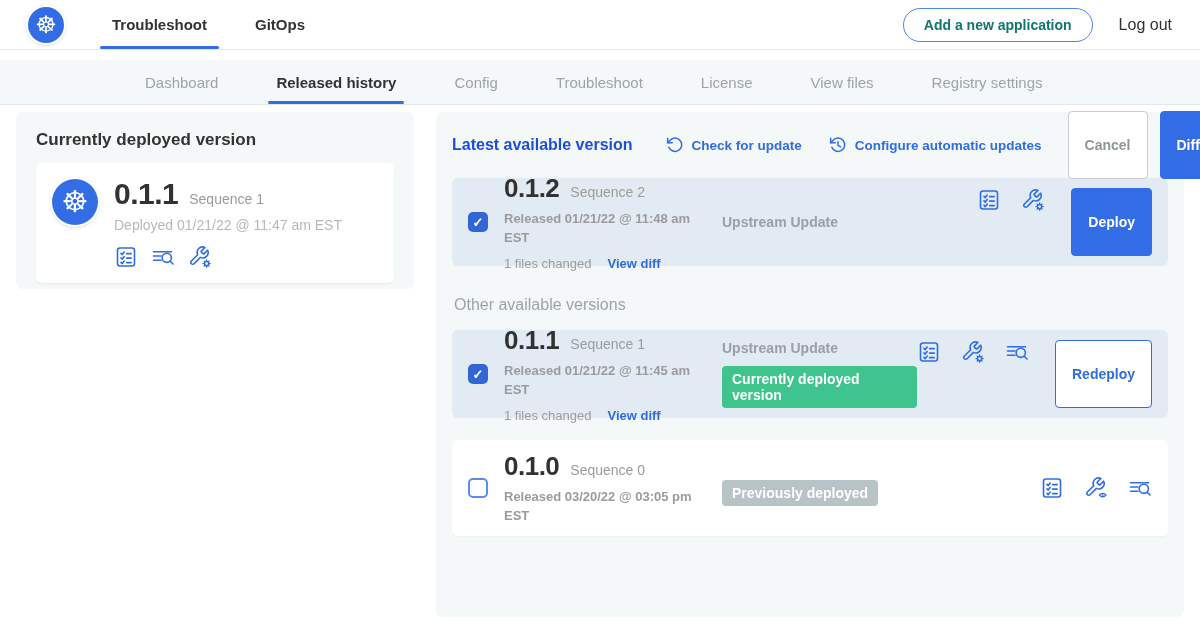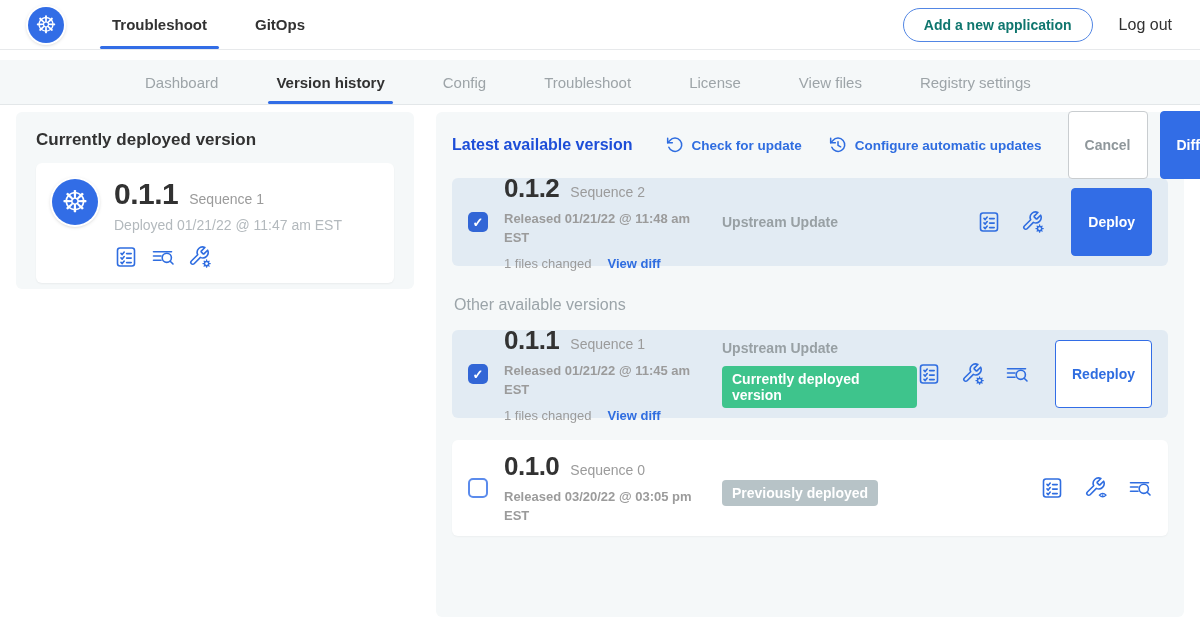--- a/index.html
+++ b/index.html
@@ -135,21 +135,21 @@
 
   .vsource { flex: 1; margin-left: 16px; }
   .source-label { font-size: 14px; font-weight: bold; color: #98a0a4; }
   .badge {
     display: inline-block; margin-top: 10px; padding: 5px 10px; border-radius: 4px;
     color: #fff; font-weight: bold; font-size: 14px;
   }
   .badge.green { background: #3ec48c; }
   .badge.gray { background: #b7c3c7; }
 
-  .vactions { display: flex; align-items: center; gap: 20px; margin-left: auto; color: #2f6de0; }
+  .vactions { display: flex; align-items: flex-start; gap: 20px; margin-left: auto; color: #2f6de0; }
   .vactions .icn { cursor: pointer; }
   .vactions .btn { margin-left: 6px; }
 </style>
 </head>
 <body>
 
 <svg width="0" height="0" style="position:absolute" aria-hidden="true">
   <symbol id="i-checklist" viewBox="0 0 24 24">
     <rect x="3.5" y="3" width="17" height="18" rx="2.5"></rect>
     <path d="M7 8.4l1.2 1.2 2-2.5"></path>
@@ -201,21 +201,21 @@
   <div class="topnav-tab active">Troubleshoot</div>
   <div class="topnav-tab">GitOps</div>
   <div class="topnav-right">
     <button class="pill-btn">Add a new application</button>
     <div class="logout">Log out</div>
   </div>
 </header>
 
 <nav class="subnav">
   <div class="subnav-tab">Dashboard</div>
-  <div class="subnav-tab active">Version history</div>
+  <div class="subnav-tab active">Released history</div>
   <div class="subnav-tab">Config</div>
   <div class="subnav-tab">Troubleshoot</div>
   <div class="subnav-tab">License</div>
   <div class="subnav-tab">View files</div>
   <div class="subnav-tab">Registry settings</div>
 </nav>
 
 <section class="deployed-panel">
   <h2>Currently deployed version</h2>
   <div class="deployed-card">

